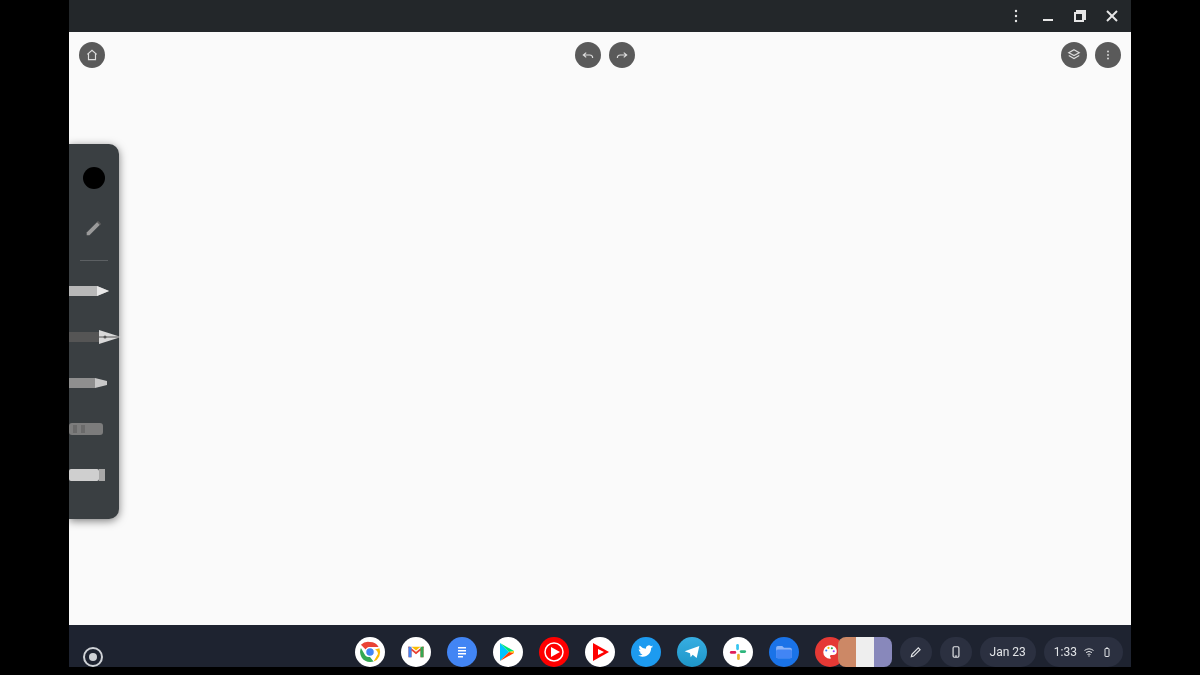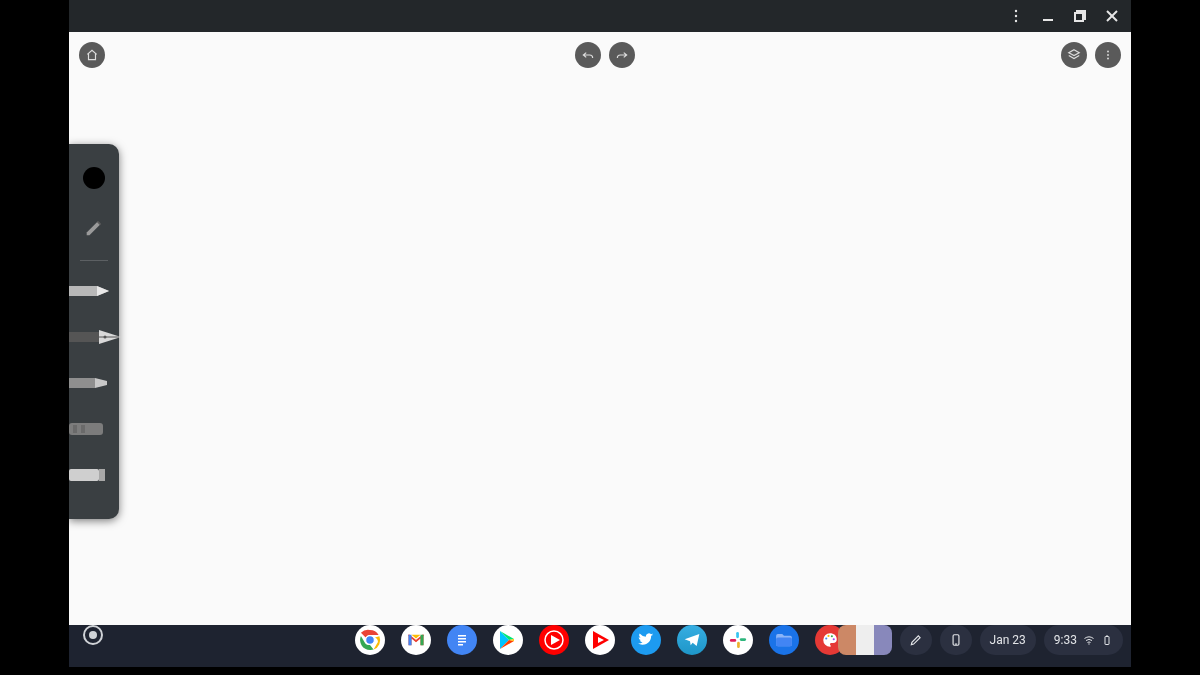--- a/index.html
+++ b/index.html
@@ -25,21 +25,21 @@
   
   .round{position:absolute;width:26px;height:26px;border-radius:50%;background:var(--round-btn);display:flex;align-items:center;justify-content:center;color:#ddd;}
   .round svg{width:14px;height:14px;stroke:#ddd;fill:none;stroke-width:2;}
   
   .toolpanel{position:absolute;left:0;top:112px;width:50px;height:375px;background:var(--tool-panel);border-radius:0 10px 10px 0;box-shadow:0 2px 8px rgba(0,0,0,.5);display:flex;flex-direction:column;align-items:center;padding:12px 0;gap:6px;}
   .toolpanel .slot{width:50px;height:44px;display:flex;align-items:center;justify-content:center;}
   .toolpanel .divider{width:28px;height:1px;background:#5c6063;margin:4px 0;}
   .color-swatch{width:22px;height:22px;border-radius:50%;background:#000;}
   .toolpanel .nib{width:50px;display:flex;align-items:center;justify-content:flex-start;}
   
-  .shelf{position:absolute;left:0;bottom:8px;width:100%;height:42px;background:var(--shelf);display:flex;align-items:flex-start;}
+  .shelf{position:absolute;left:0;bottom:8px;width:100%;height:42px;background:var(--shelf);display:flex;align-items:flex-end;}
   .launcher-outer{width:20px;height:20px;border:2px solid #cfd2d6;border-radius:50%;display:flex;align-items:center;justify-content:center;margin-left:14px;}
   .launcher-inner{width:8px;height:8px;background:#cfd2d6;border-radius:50%;}
   .shelf-center{position:absolute;left:50%;transform:translateX(-50%);display:flex;align-items:center;gap:16px;}
   .app-icon{width:30px;height:30px;border-radius:50%;display:flex;align-items:center;justify-content:center;flex:none;}
   .shelf-right{position:absolute;right:8px;display:flex;align-items:center;gap:8px;}
   .pill{background:var(--pill);border-radius:16px;height:30px;display:flex;align-items:center;justify-content:center;padding:0 10px;color:#e3e5e8;font-size:12px;gap:6px;}
   .pill.icon-only{width:32px;padding:0;}
   .pill svg{width:14px;height:14px;stroke:#e3e5e8;fill:none;stroke-width:2;}
   .status-icons svg{width:12px;height:12px;}
   .preview{width:54px;height:30px;border-radius:8px;overflow:hidden;display:flex;}
@@ -274,21 +274,21 @@
         <div class="pill icon-only">
           <svg viewBox="0 0 24 24">
               <rect x="7" y="3" width="10" height="18" rx="2"></rect>
               <line x1="10" y1="19" x2="14" y2="19"></line>
             </svg>
         </div>
         <div class="pill">
           <span>Jan 23</span>
         </div>
         <div class="pill status-icons">
-          <span>9:33</span>
+          <span>1:33</span>
           <svg viewBox="0 0 24 24">
               <path d="M3 9a15 15 0 0 1 18 0M6 13a10 10 0 0 1 12 0M9 17a5 5 0 0 1 6 0" fill="none"></path>
               <circle cx="12" cy="20" r="1.3" fill="#e3e5e8" stroke="none"></circle>
             </svg>
           <svg viewBox="0 0 24 24">
               <rect x="8" y="5" width="8" height="16" rx="1"></rect>
               <rect x="10" y="3" width="4" height="2" fill="#e3e5e8" stroke="none"></rect>
             </svg>
         </div>
       </div>

